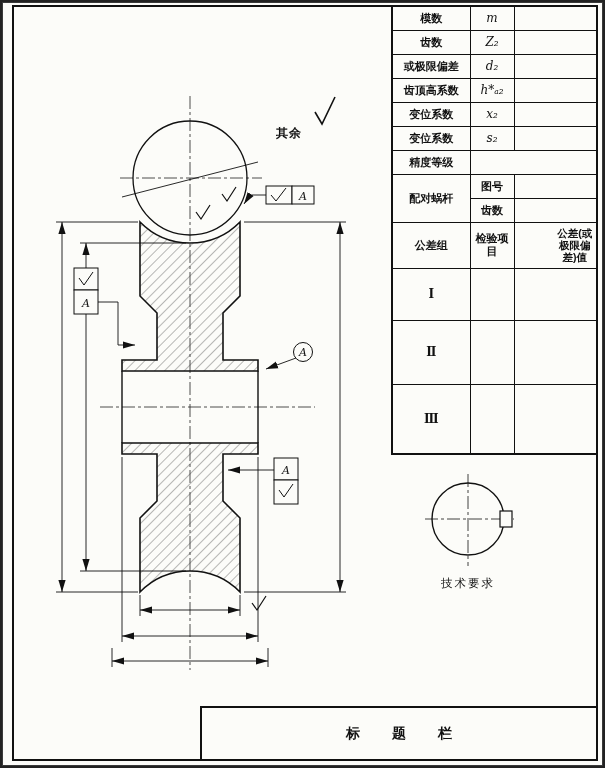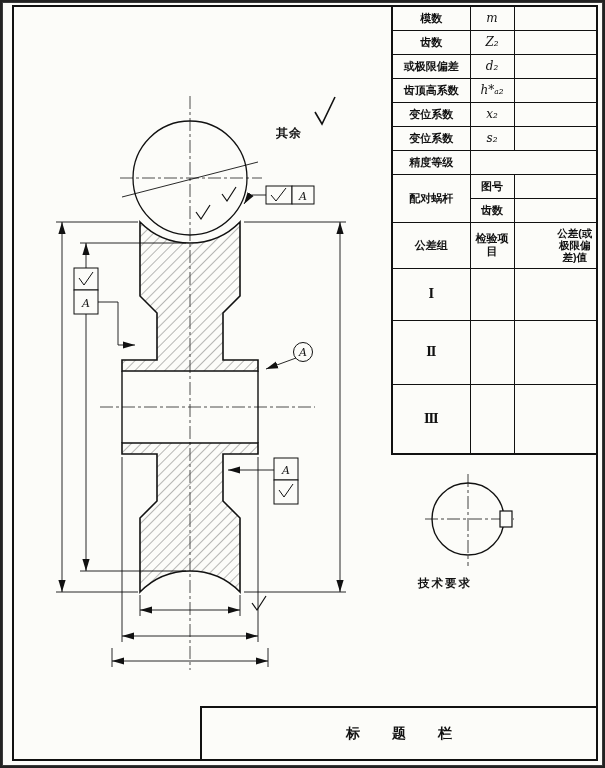--- a/index.html
+++ b/index.html
@@ -26,22 +26,22 @@
   td.lbl.small{font-size:10.5px;padding-left:40px;}
   td.sym{font-family:"DejaVu Serif",serif;font-style:italic;font-size:12px;}
   td.roman{font-family:"DejaVu Serif",serif;font-style:normal;font-size:12px;font-weight:bold;}
   tr.h24{height:24px;} tr.h46{height:46px;}
   tr.g1{height:52px;} tr.g2{height:64px;} tr.g3{height:70px;}
 
   .surface-note{
     position:absolute;left:276px;top:101px;font-size:12px;font-weight:bold;letter-spacing:1px;margin-top:24px;
   }
   .tech-req{
-    position:absolute;left:418px;top:576px;width:100px;
-    font-size:11.5px;font-weight:bold;letter-spacing:2px;
+    position:absolute;left:418px;top:576px;width:100px;text-align:center;
+    font-size:11.5px;font-weight:normal;letter-spacing:2px;
   }
   .title-block{
     position:absolute;left:200px;top:706px;width:398px;height:55px;
     border:2px solid #111;display:flex;align-items:center;justify-content:center;
     box-sizing:border-box;background:#fcfcf9;
   }
   .title-block span{font-size:14px;font-weight:bold;letter-spacing:14px;text-indent:14px;}
 
   svg text.datum{
     font-family:"DejaVu Serif",serif;font-style:italic;font-size:11px;

